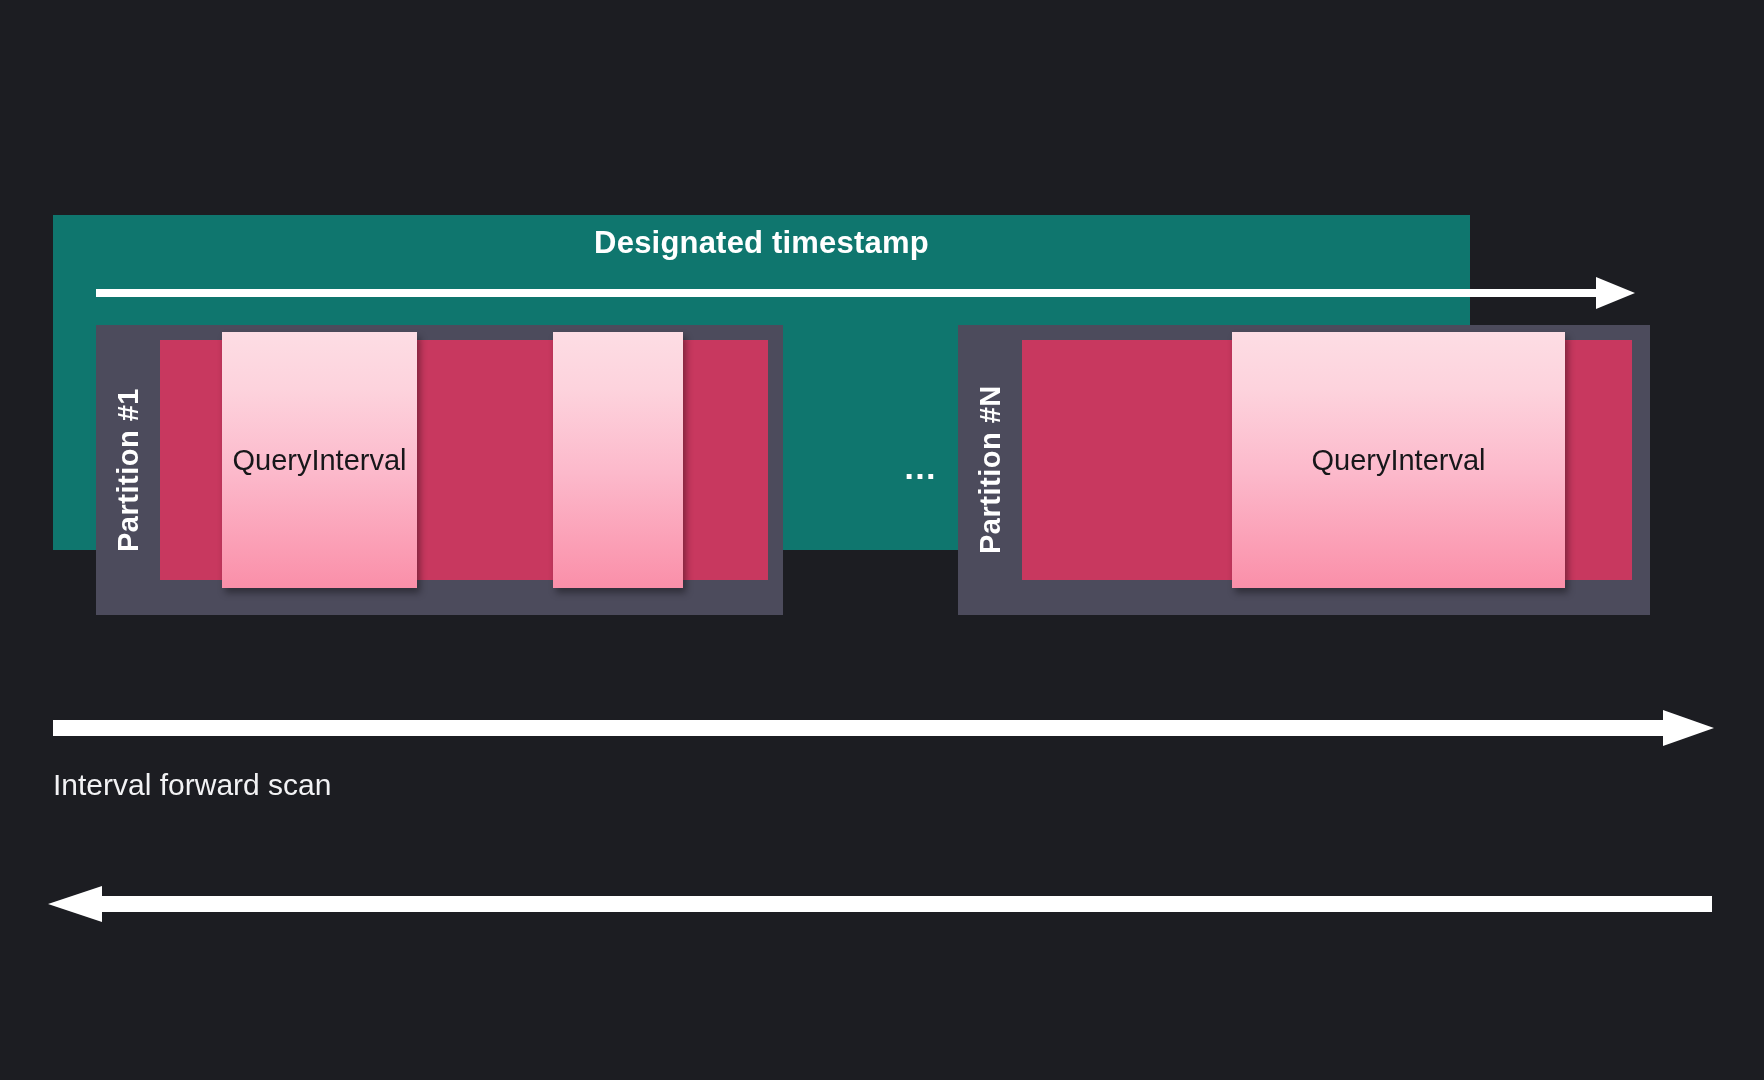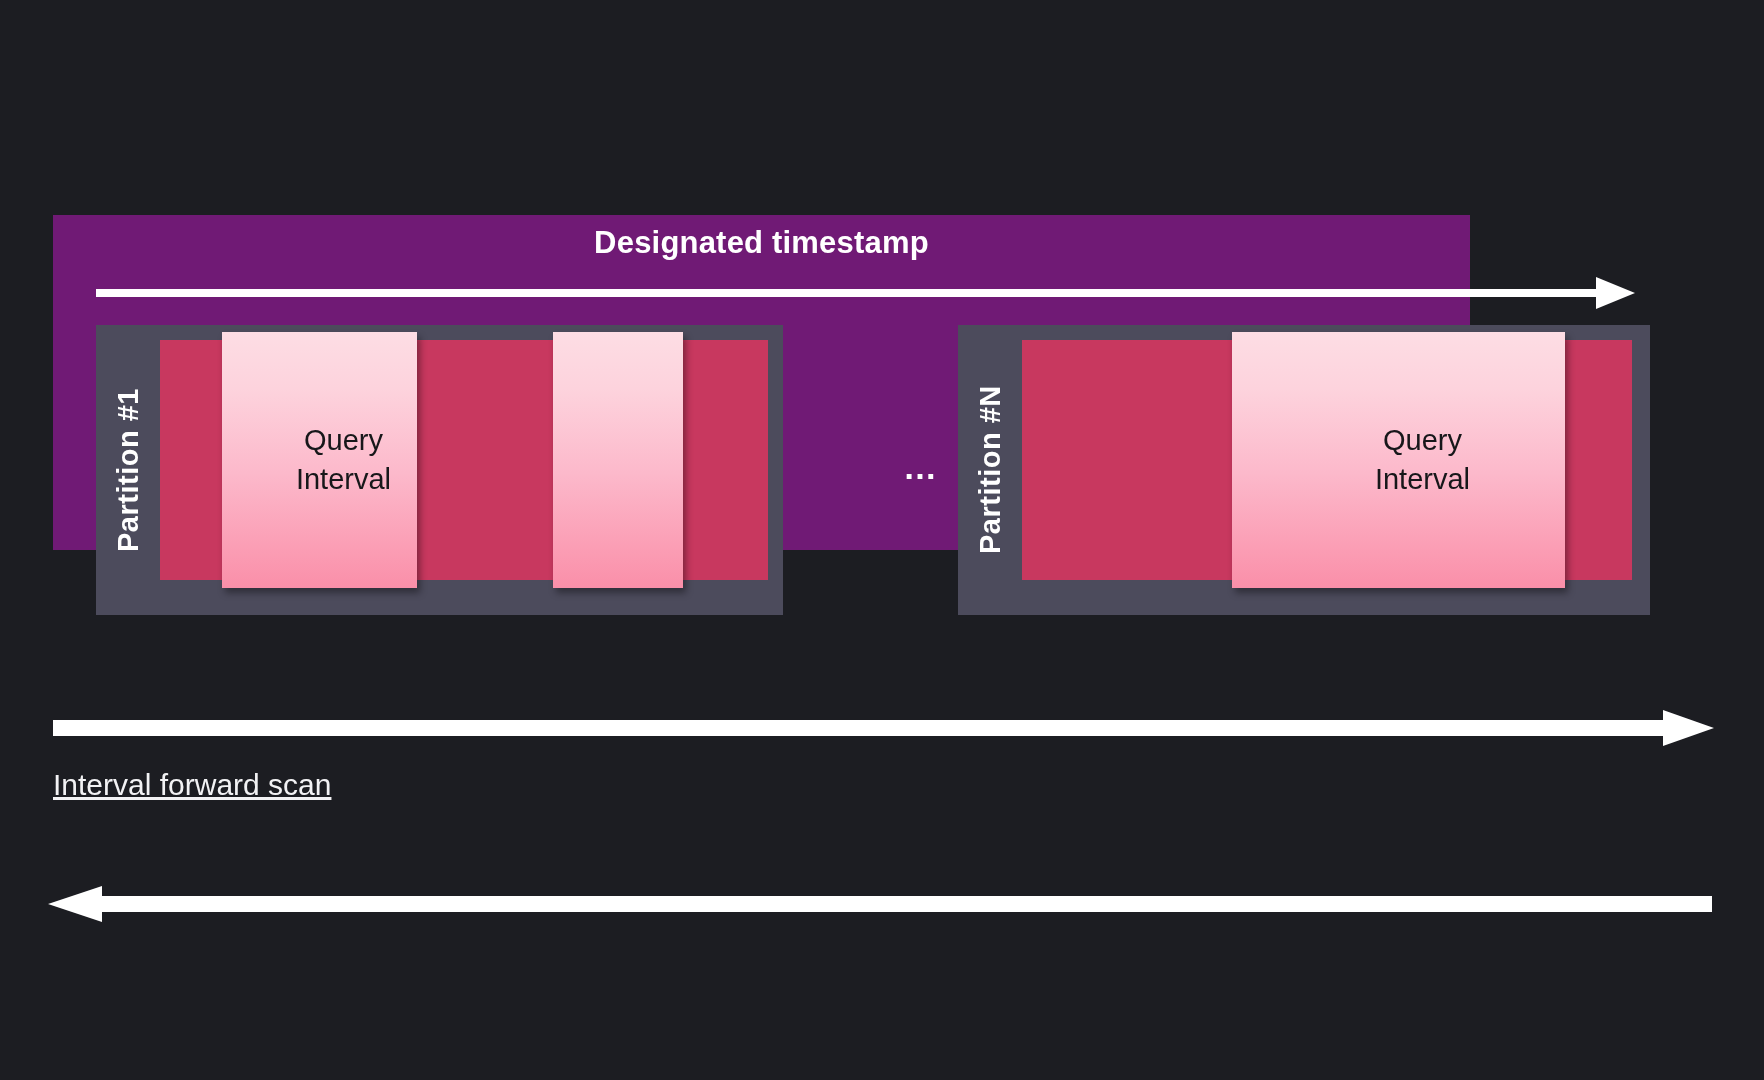--- a/index.html
+++ b/index.html
@@ -20,21 +20,21 @@
     overflow: hidden;
   }
 
   
   .outer-panel {
     position: absolute;
     left: 53px;
     top: 215px;
     width: 1417px;
     height: 335px;
-    background: #701a75;
+    background: #0f766e;
   }
 
   .panel-title {
     position: absolute;
     left: 0;
     top: 10px;
     width: 1417px;
     text-align: center;
     color: #ffffff;
     font-size: 31px;
@@ -104,29 +104,28 @@
     height: 256px;
     z-index: 2;
   }
   .band-text {
     position: absolute;
     left: 0;
     top: 0;
     width: 100%;
     height: 100%;
     display: flex;
-    flex-direction: column;
+    flex-direction: row;
     align-items: center;
     justify-content: center;
     color: #17171a;
     font-size: 29px;
     line-height: 1.33;
     text-align: center;
     pointer-events: none;
-    padding-left: 24px;
   }
 
   
   .ellipsis {
     position: absolute;
     left: 817px;      
     top: 235px;
     width: 100px;
     text-align: center;
     color: #ffffff;
@@ -142,21 +141,21 @@
   }
   .scan-arrow.forward  { left: 53px; top: 710px; width: 1661px; }
   .scan-arrow.backward { left: 48px; top: 886px; width: 1664px; }
 
   .scan-label {
     position: absolute;
     color: #f2f2f4;
     font-size: 30px;
     white-space: nowrap;
   }
-  .scan-label.forward  { left: 53px;  top: 768px; text-decoration: underline; }
+  .scan-label.forward  { left: 53px;  top: 768px; }
   .scan-label.backward { left: 0;     top: 934px; width: 1716px; text-align: right; }
 </style>
 </head>
 <body>
 
 <div id="canvas">
 
   <div class="outer-panel">
 
     <div class="panel-title">Designated timestamp</div>

